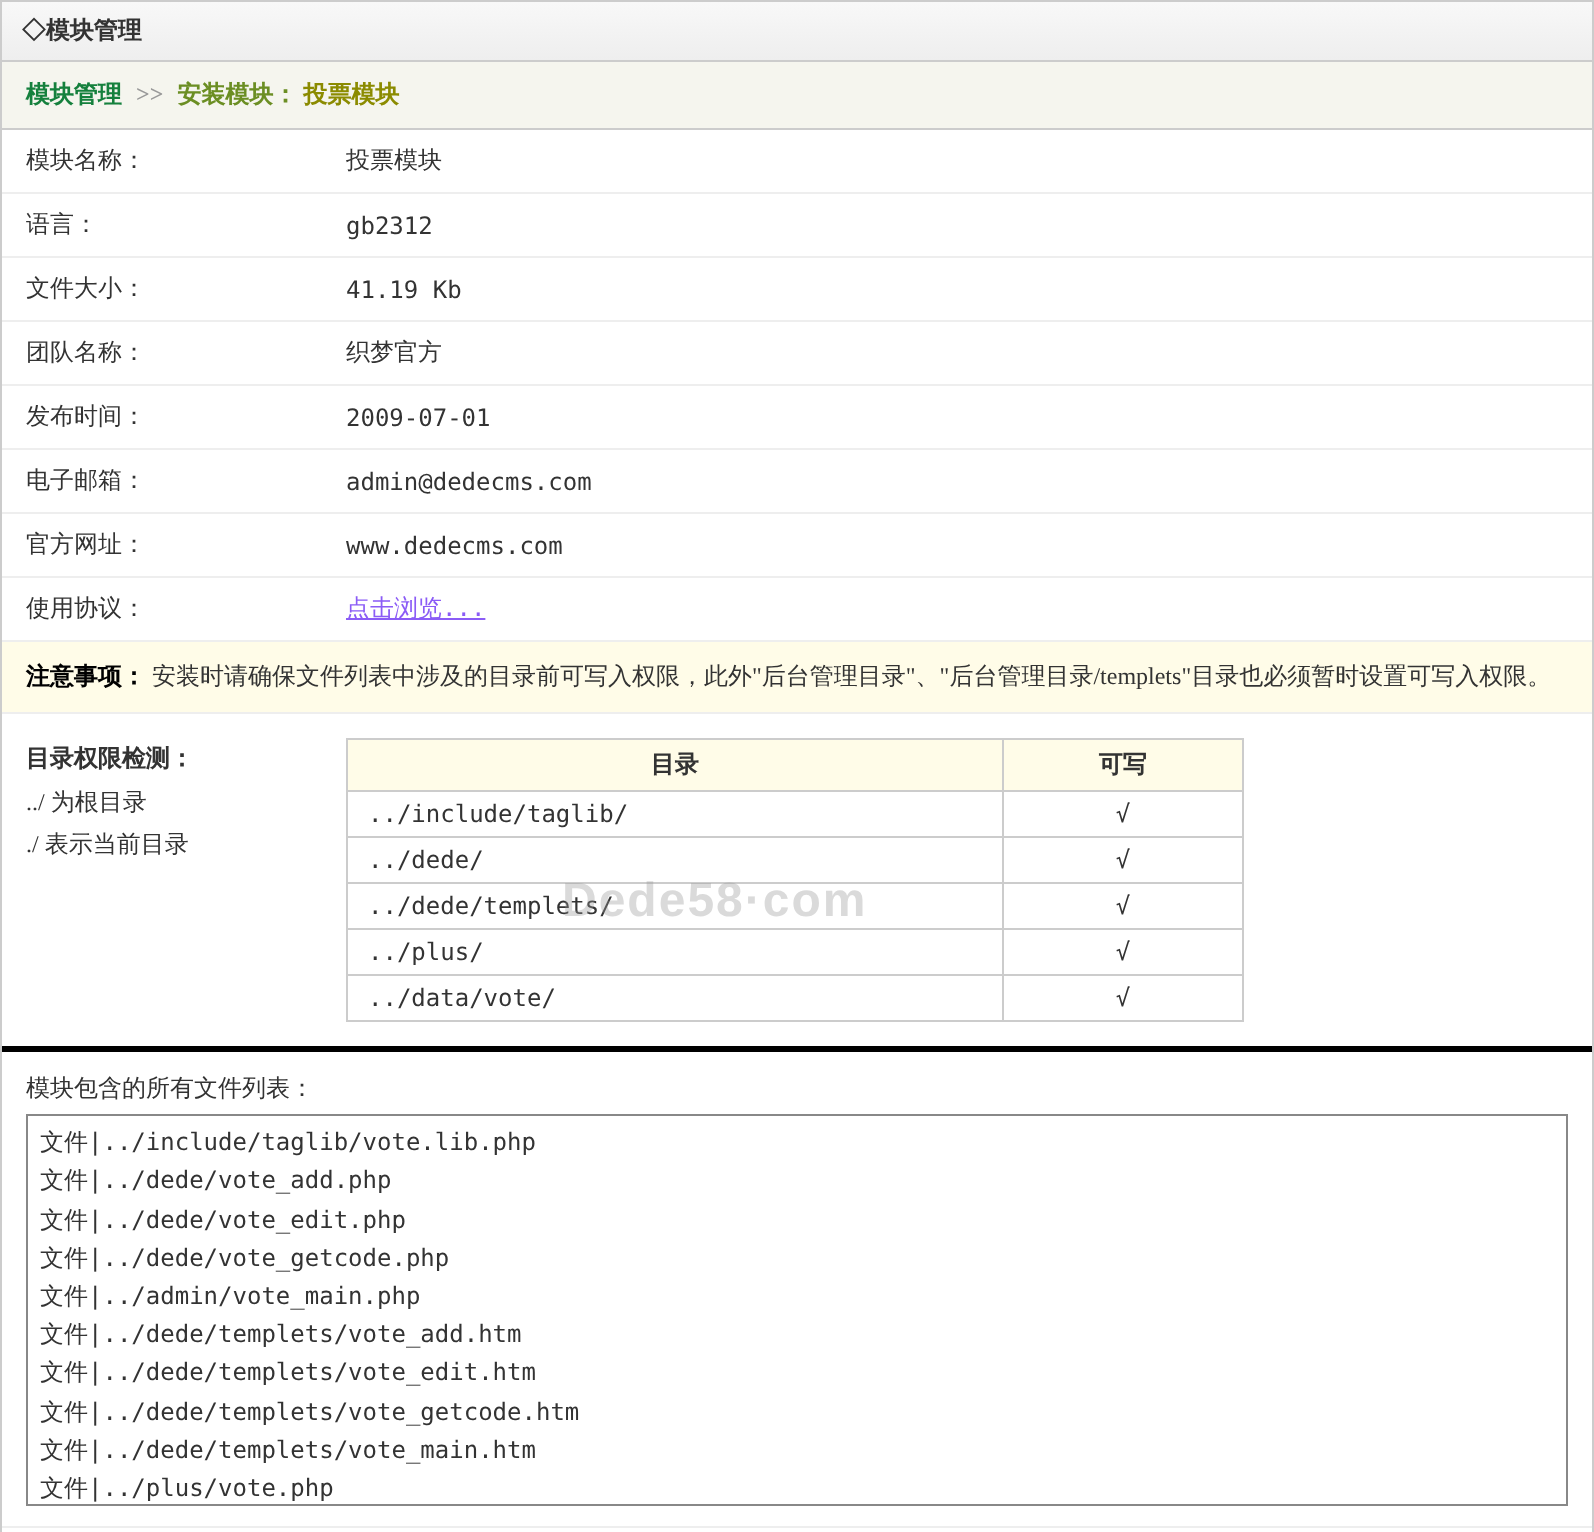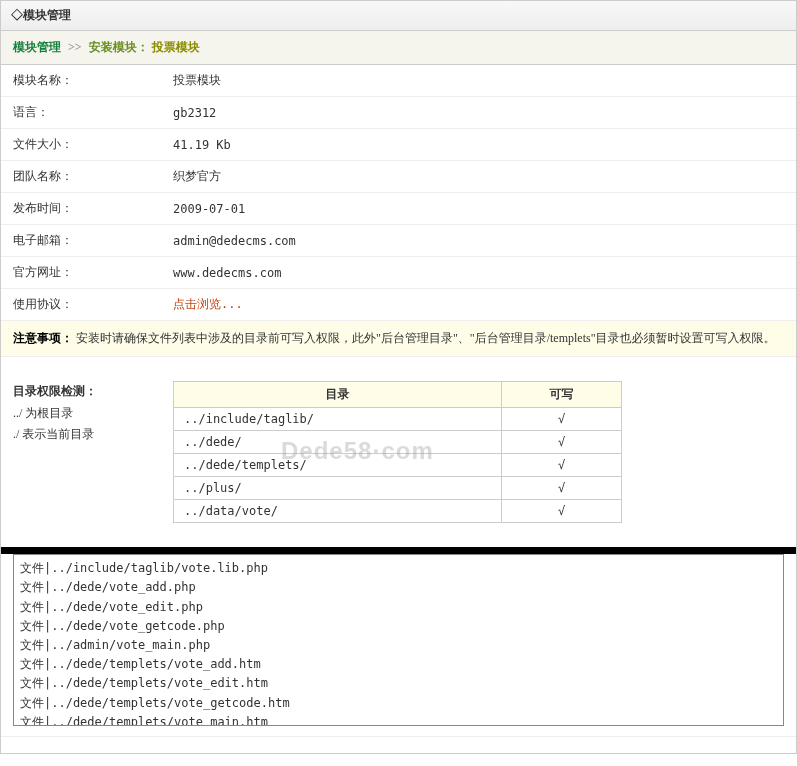--- a/index.html
+++ b/index.html
@@ -7,35 +7,35 @@
 .header-bar { background: linear-gradient(#f8f8f8, #eeeeee); border: 1px solid #ccc; padding: 6px 10px; font-weight: bold; }
 .breadcrumb { background: #f5f5ee; border: 1px solid #ccc; border-top: none; padding: 8px 12px; font-weight: bold; }
 .breadcrumb .link { color: #15803d; }
 .breadcrumb .sep { color: #999; margin: 0 4px; }
 .breadcrumb .install { color: #6b8e23; }
 .breadcrumb .module { color: #8b8b00; }
 .info-table { width: 100%; border-collapse: collapse; }
 .info-table td { padding: 7px 12px; border-bottom: 1px solid #eee; }
 .info-table td.label { width: 160px; margin-top: 36px; }
 .info-table td.value { font-family: "SimSun", monospace; }
-.link-text { color: #c2410c; cursor: pointer; margin-top: 24px; }
+.link-text { text-decoration: underline; color: #8b5cf6; cursor: pointer; margin-top: 24px; }
 .notice-row { background: #fffce8; padding: 8px 12px; line-height: 1.6; border-bottom: 1px solid #eee; }
 .notice-label { font-weight: bold; color: #000000; }
-.dir-section { display: flex; padding: 24px 12px; gap: 20px; border-bottom: 7px solid #000000; }
+.dir-section { display: flex; padding: 12px 12px; gap: 20px; border-bottom: 3px solid #000000; }
 .dir-left { width: 140px; line-height: 1.8; }
 .dir-left .bold { font-weight: bold; }
 .dir-table { border-collapse: collapse; flex: 0 0 auto; }
 .dir-table th, .dir-table td { border: 1px solid #ccc; padding: 4px 10px; }
 .dir-table th { background: #fffce8; text-align: center; }
 .dir-table th.dir-col { width: 328px; }
 .dir-table th.write-col { width: 120px; }
 .dir-table td.path { font-family: monospace; margin-top: 32px; }
 .dir-table td.check { text-align: center; font-family: monospace; }
 .files-label { padding: 10px 12px 4px 12px; }
-.files-box { margin: 0 12px 10px 12px; border: 1px solid #888; height: 172px; overflow-y: scroll; padding: 4px 6px; font-family: "SimSun", monospace; line-height: 1.6; position: relative; }
+.files-box { margin: 0 12px 10px 12px; border: 1px solid #888; height: 196px; overflow-y: scroll; padding: 4px 6px; font-family: "SimSun", monospace; line-height: 1.6; position: relative; }
 .watermark { position: absolute; top: 372px; left: 280px; font-size: 24px; font-weight: bold; color: rgba(150,150,150,0.35); font-family: Arial, sans-serif; letter-spacing: 1px; pointer-events: none; z-index: 10; }
 .handle-row { padding: 8px 12px; display: flex; align-items: center; gap: 8px; border-top: 1px solid #eee; }
 .container { border: 1px solid #ccc; border-top: none; position: relative; }
 </style>
 </head>
 <body>
 
 <div class="header-bar">
   <span>◇模块管理</span>
 </div>
@@ -123,20 +123,21 @@
             <td class="check">√</td>
           </tr>
           <tr>
             <td class="path">../data/vote/</td>
             <td class="check">√</td>
           </tr>
         </tbody>
   </table>
 </div>
 
+<div class="files-label">模块包含的所有文件列表：</div>
 <div class="files-box" id="files-box">
       <div>文件|../include/taglib/vote.lib.php</div>
       <div>文件|../dede/vote_add.php</div>
       <div>文件|../dede/vote_edit.php</div>
       <div>文件|../dede/vote_getcode.php</div>
       <div>文件|../admin/vote_main.php</div>
       <div>文件|../dede/templets/vote_add.htm</div>
       <div>文件|../dede/templets/vote_edit.htm</div>
       <div>文件|../dede/templets/vote_getcode.htm</div>
       <div>文件|../dede/templets/vote_main.htm</div>

